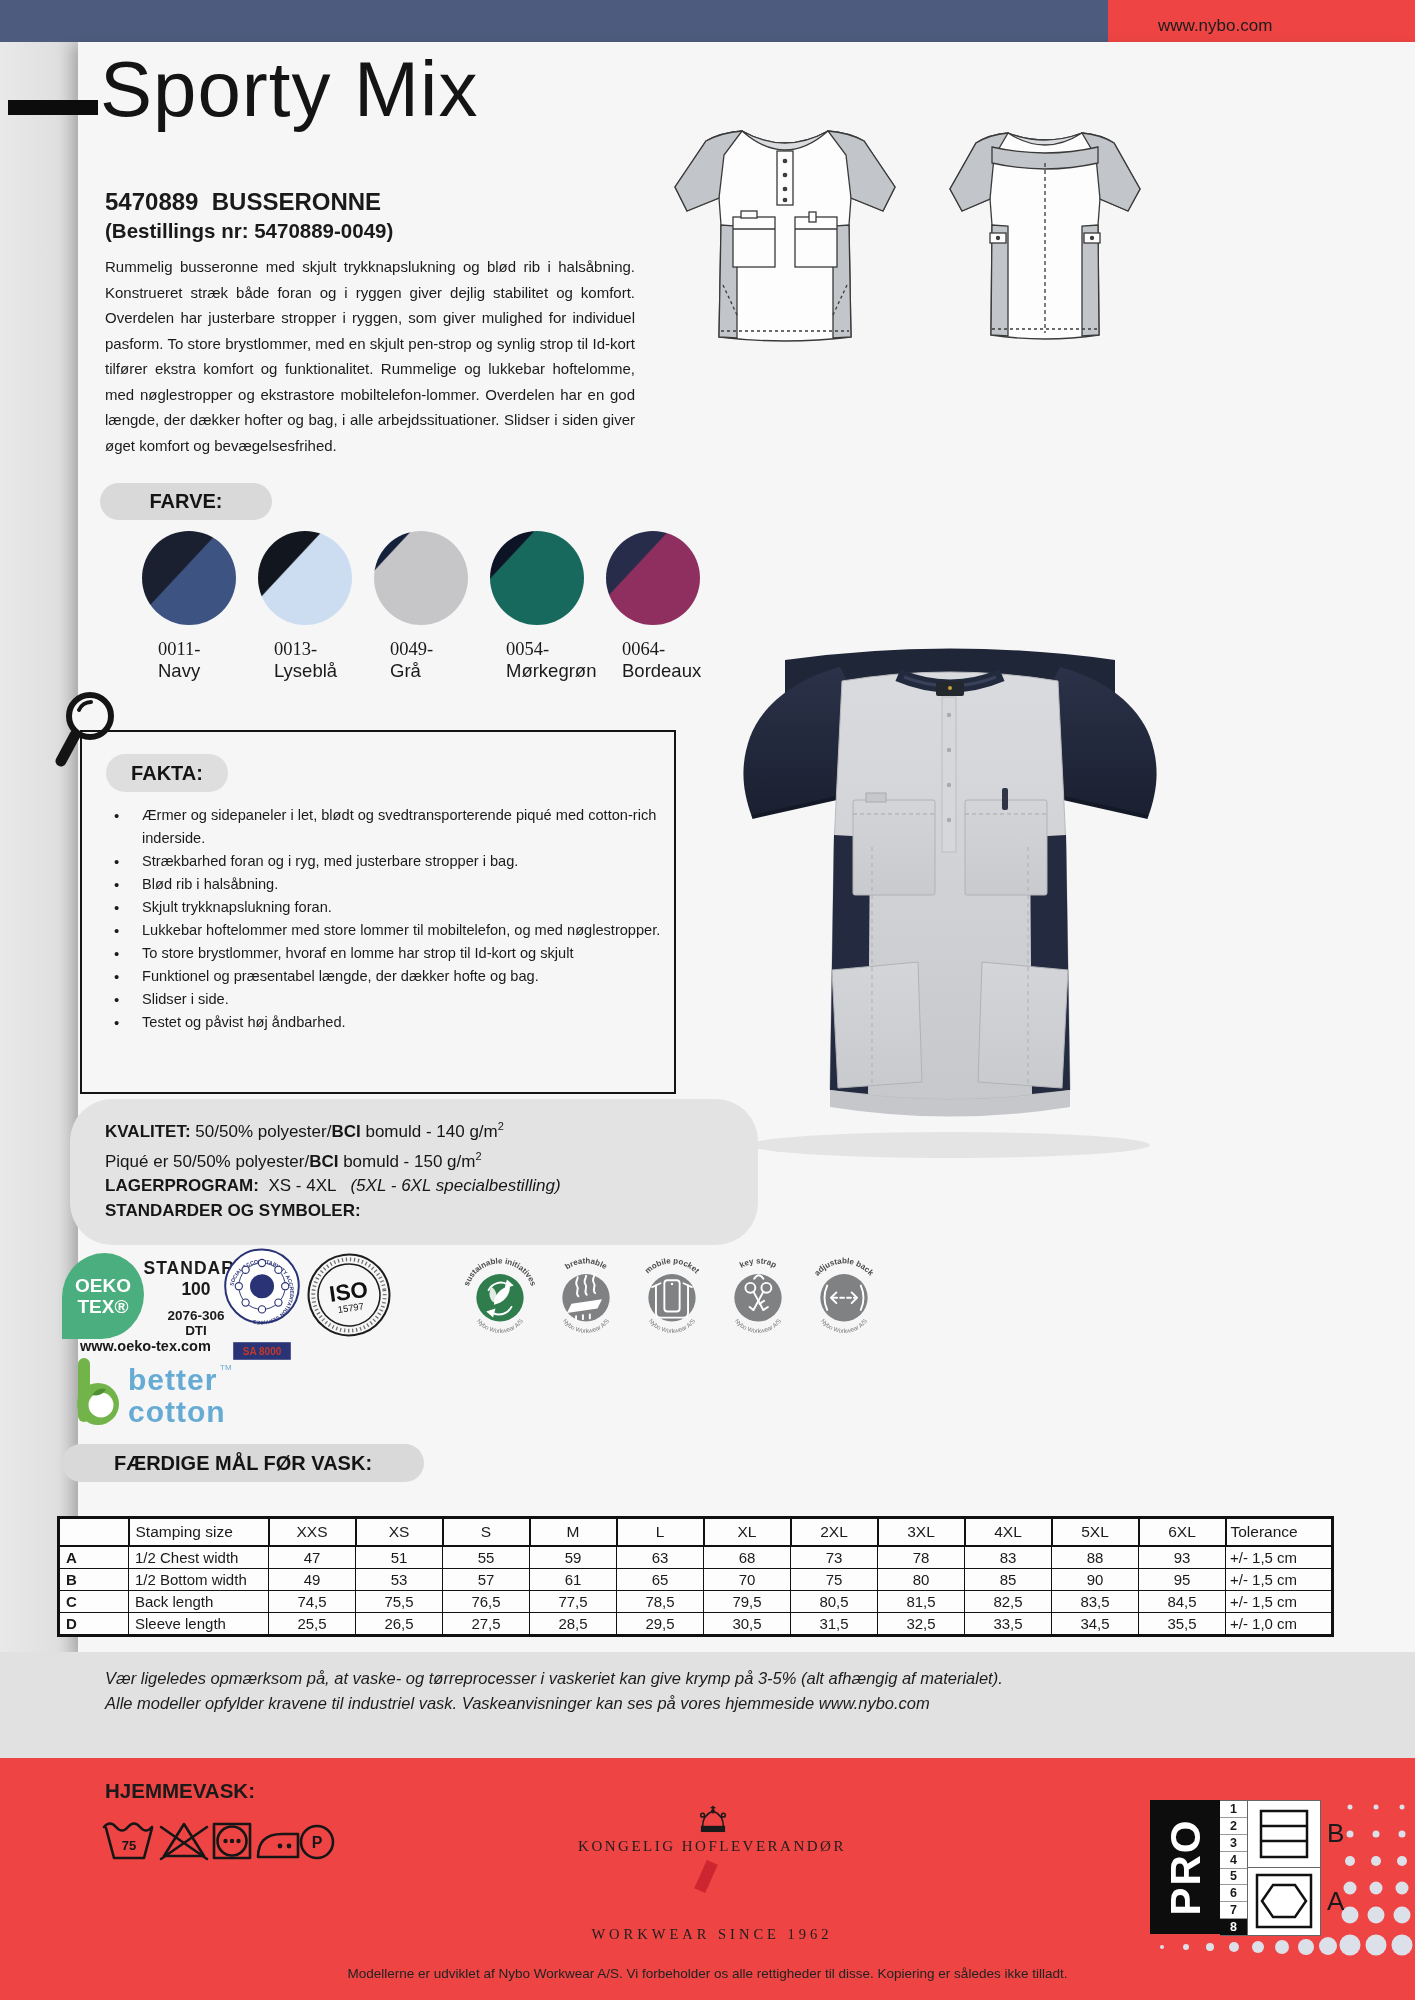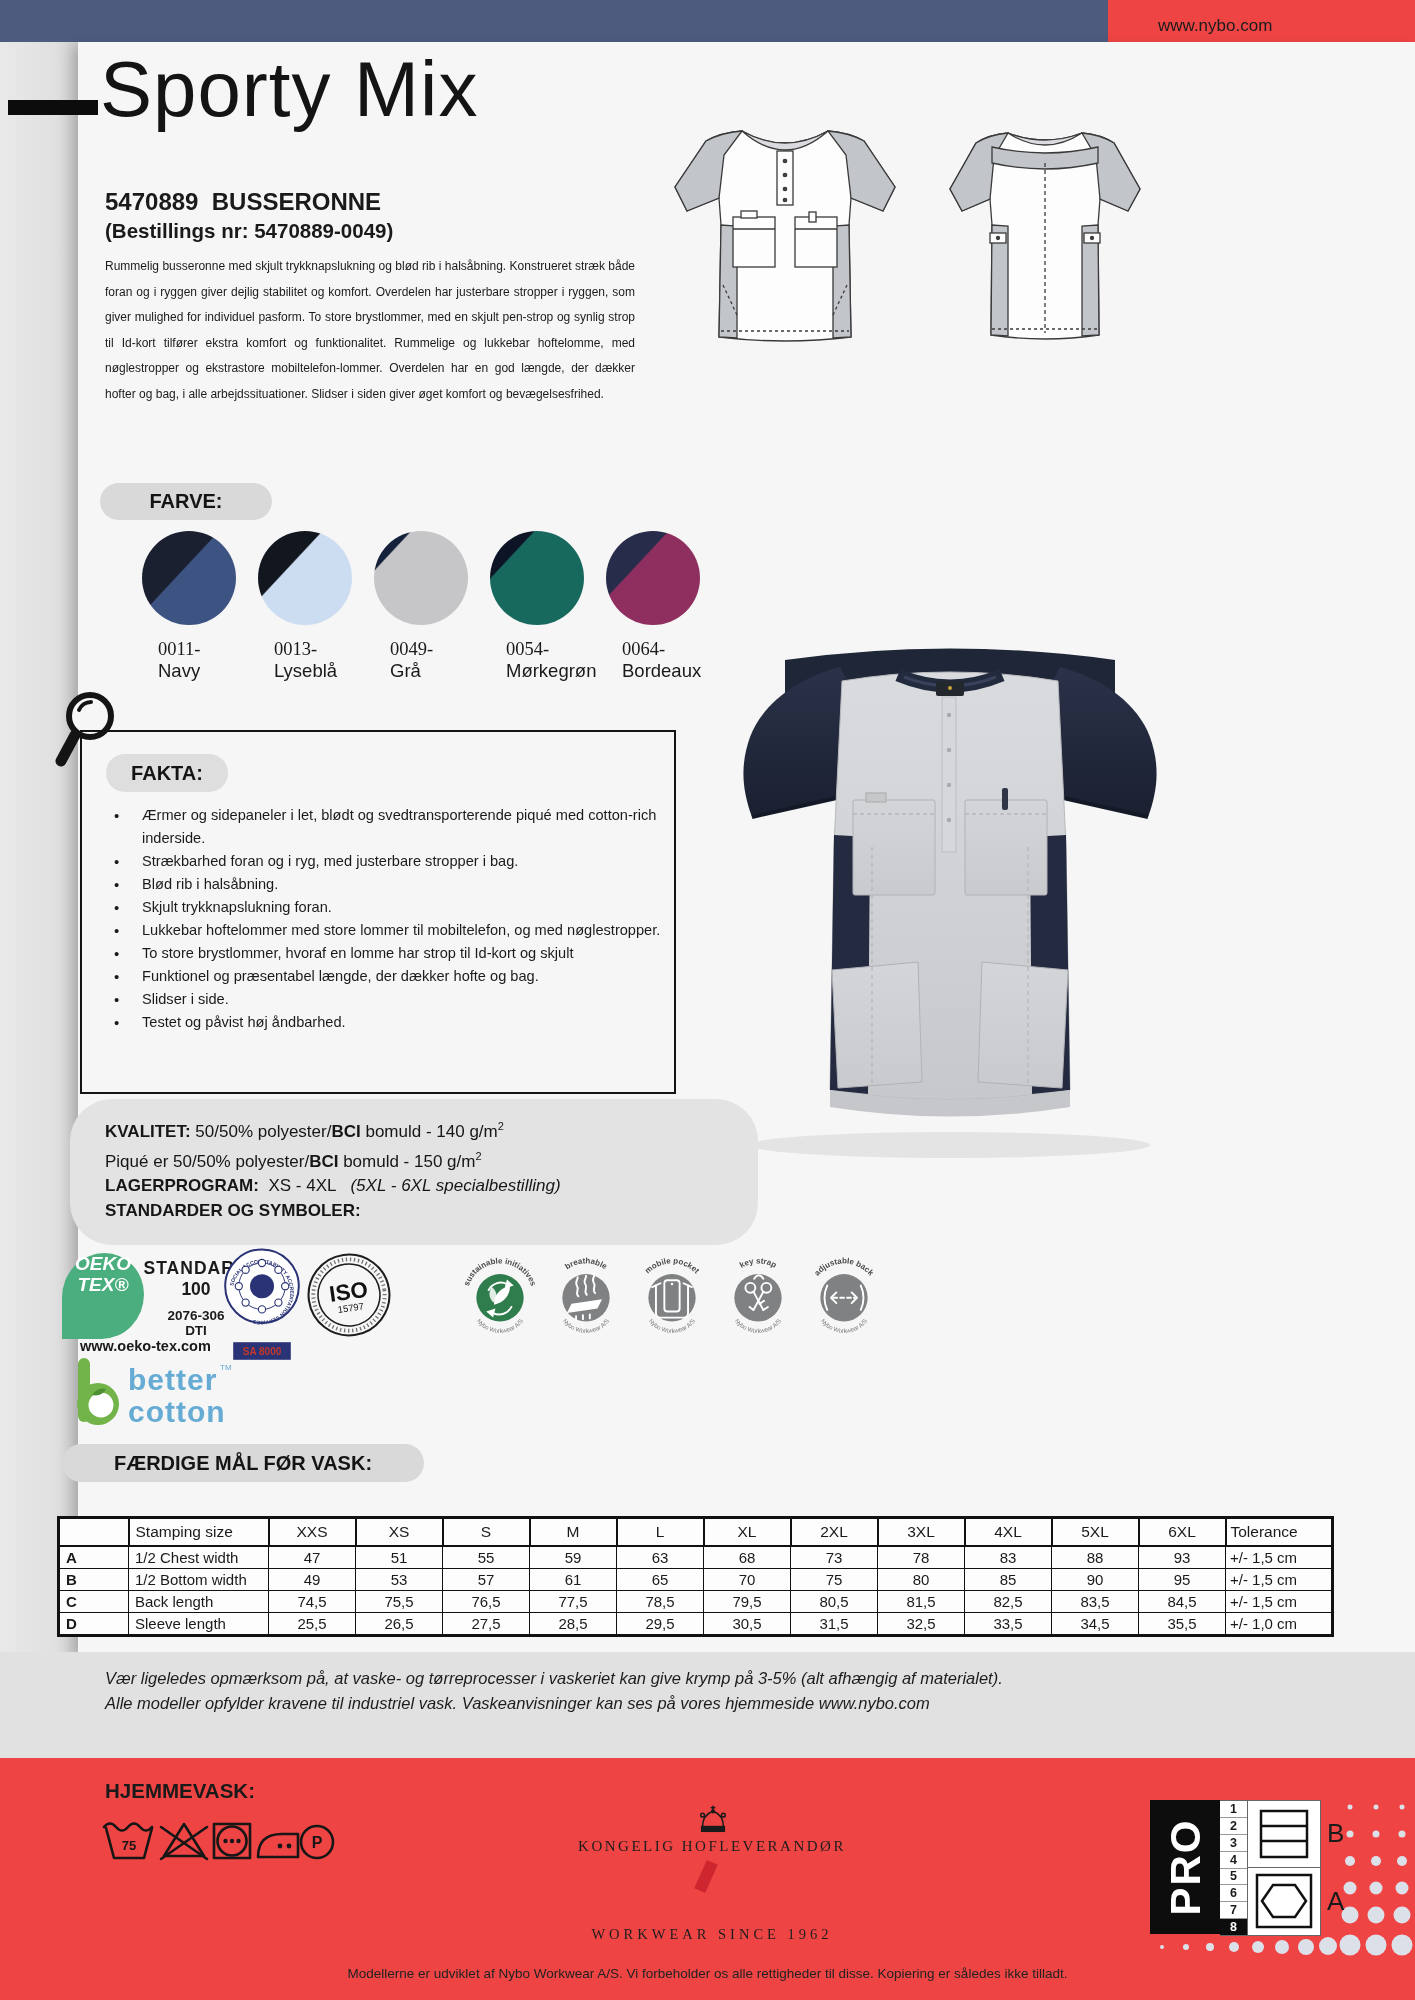--- a/index.html
+++ b/index.html
@@ -13,21 +13,21 @@
   .leftstrip{left:0;top:42px;width:78px;height:1611px;
              background:linear-gradient(90deg,#e9e9e9 0%,#e0e0e0 70%,#cfcfcf 100%);}
   .card{left:78px;top:42px;width:1337px;height:1611px;background:#f6f6f6;
         box-shadow:-6px 4px 12px rgba(0,0,0,.18);}
 
   .title-dash{left:8px;top:100px;width:90px;height:15px;background:#0c0c0c;}
   .page-title{left:100px;top:44px;font-size:78px;font-weight:300;letter-spacing:1px;color:#141414;}
 
   .prod-code{left:105px;top:188px;font-size:24px;font-weight:700;white-space:pre;}
   .prod-order{left:105px;top:219px;font-size:20.5px;font-weight:700;}
-  .prod-desc{left:105px;top:254px;width:530px;font-size:12px;line-height:25.5px;
+  .prod-desc{left:105px;top:254px;width:530px;font-size:15px;line-height:25.5px;
              text-align:justify;color:#1b1b1b;}
 
   .pill{background:#d9d9d9;border-radius:20px;display:flex;align-items:center;justify-content:center;
         font-weight:700;font-size:20px;color:#141414;}
   .farve-pill{left:100px;top:483px;width:172px;height:37px;}
   .maal-pill{left:62px;top:1444px;width:362px;height:38px;}
   .fakta-pill{left:106px;top:754px;width:122px;height:38px;background:#dedede;}
 
   
   .swatches{left:142px;top:531px;display:flex;}
@@ -45,21 +45,21 @@
   
   .kval-box{left:70px;top:1099px;width:688px;height:146px;border-radius:42px;background:#e3e3e3;}
   .kval-text{left:105px;top:1114px;font-size:17px;line-height:24.5px;color:#161616;}
   .kval-text b{font-weight:700;}
   .kval-text i{font-style:italic;}
   .kval-text sup{font-size:11px;}
   .kval-gap{display:inline-block;width:14px;}
 
   
   .oeko-blob{left:62px;top:1253px;width:82px;height:86px;background:#4bae7e;
-             border-radius:52% 48% 52% 0;display:flex;flex-direction:column;align-items:center;justify-content:flex-start;font-style:italic;}
+             border-radius:52% 48% 52% 0;display:flex;flex-direction:column;align-items:center;justify-content:center;}
   .oeko-blob div{color:#fff;font-weight:700;font-size:19px;line-height:21px;}
   .oeko-std{left:140px;top:1258px;width:112px;text-align:center;}
   .oeko-std .std1{font-size:17.5px;font-weight:700;letter-spacing:1px;}
   .oeko-std .std2{font-size:17.5px;font-weight:700;}
   .oeko-std .cert{margin-top:8px;font-size:13.5px;font-weight:700;}
   .oeko-std .dti{font-size:13.5px;font-weight:700;}
   .oeko-url{left:80px;top:1338px;font-size:14.5px;font-weight:700;}
   .badge-row{left:458px;top:1238px;display:flex;}
   .nybo-badge{width:84px;margin-right:2px;}
   .wln{stroke:#fff;stroke-width:2.5;fill:none;stroke-linecap:round;stroke-linejoin:round;}

